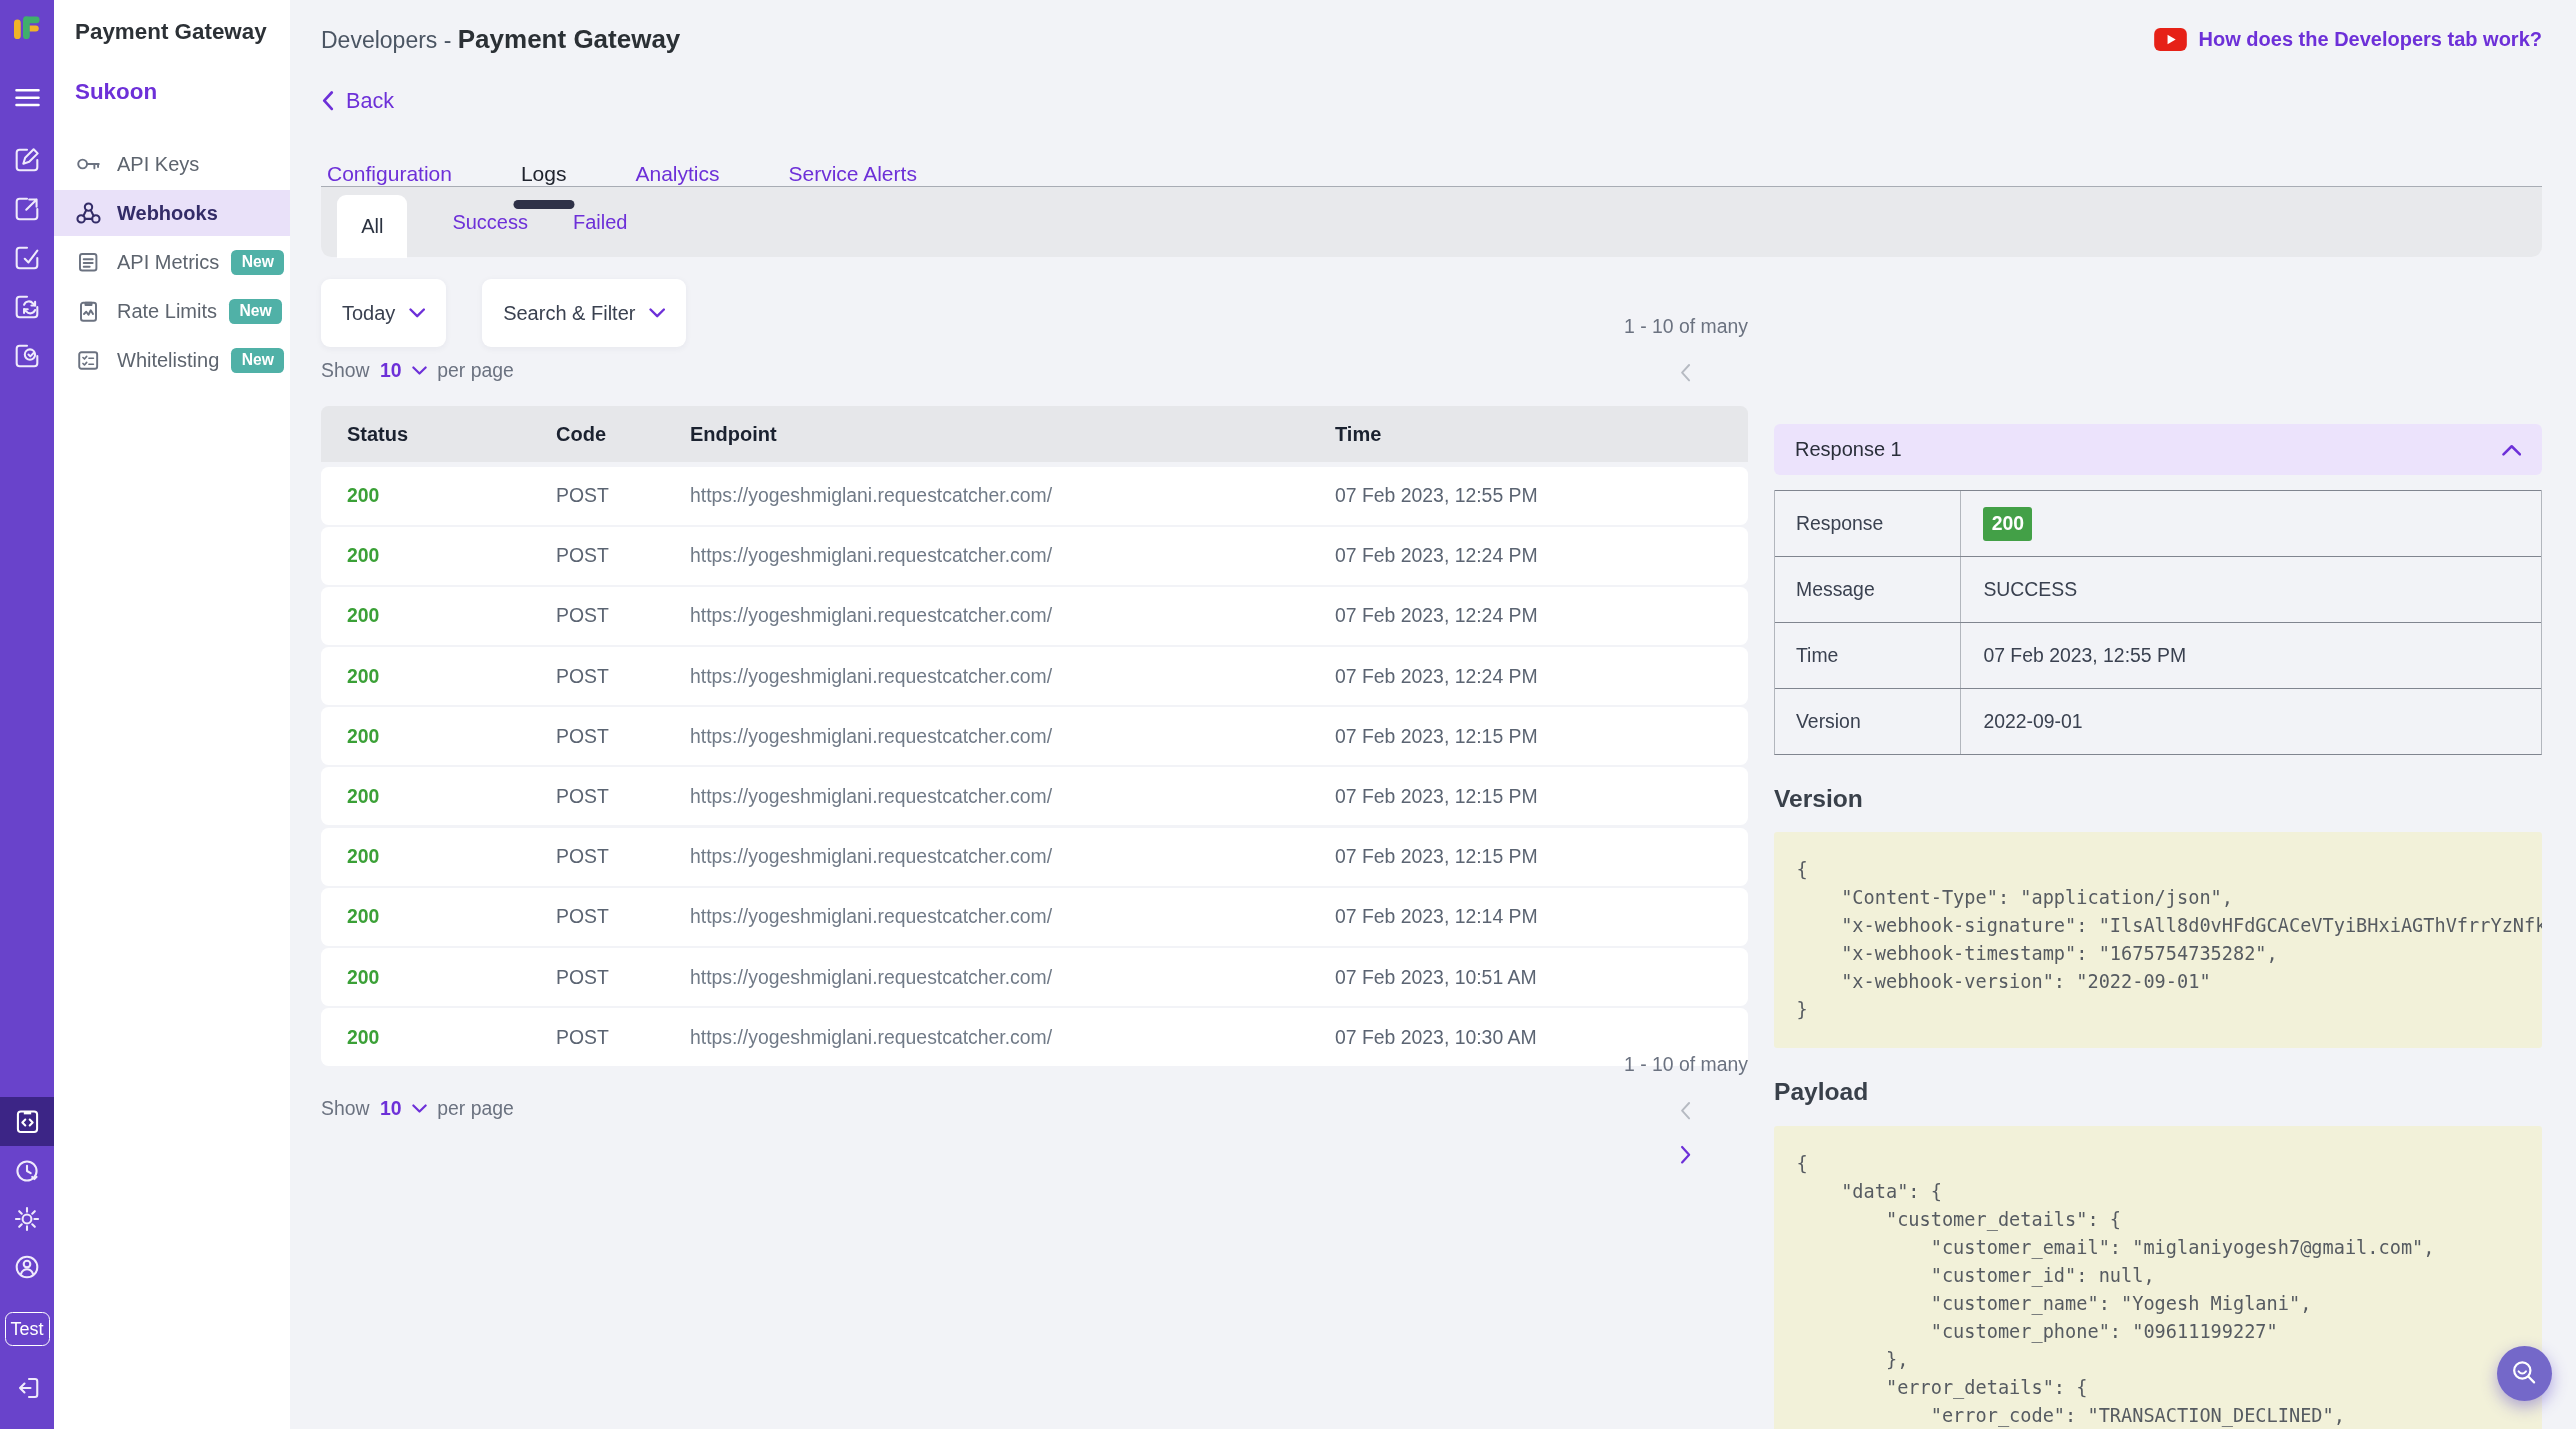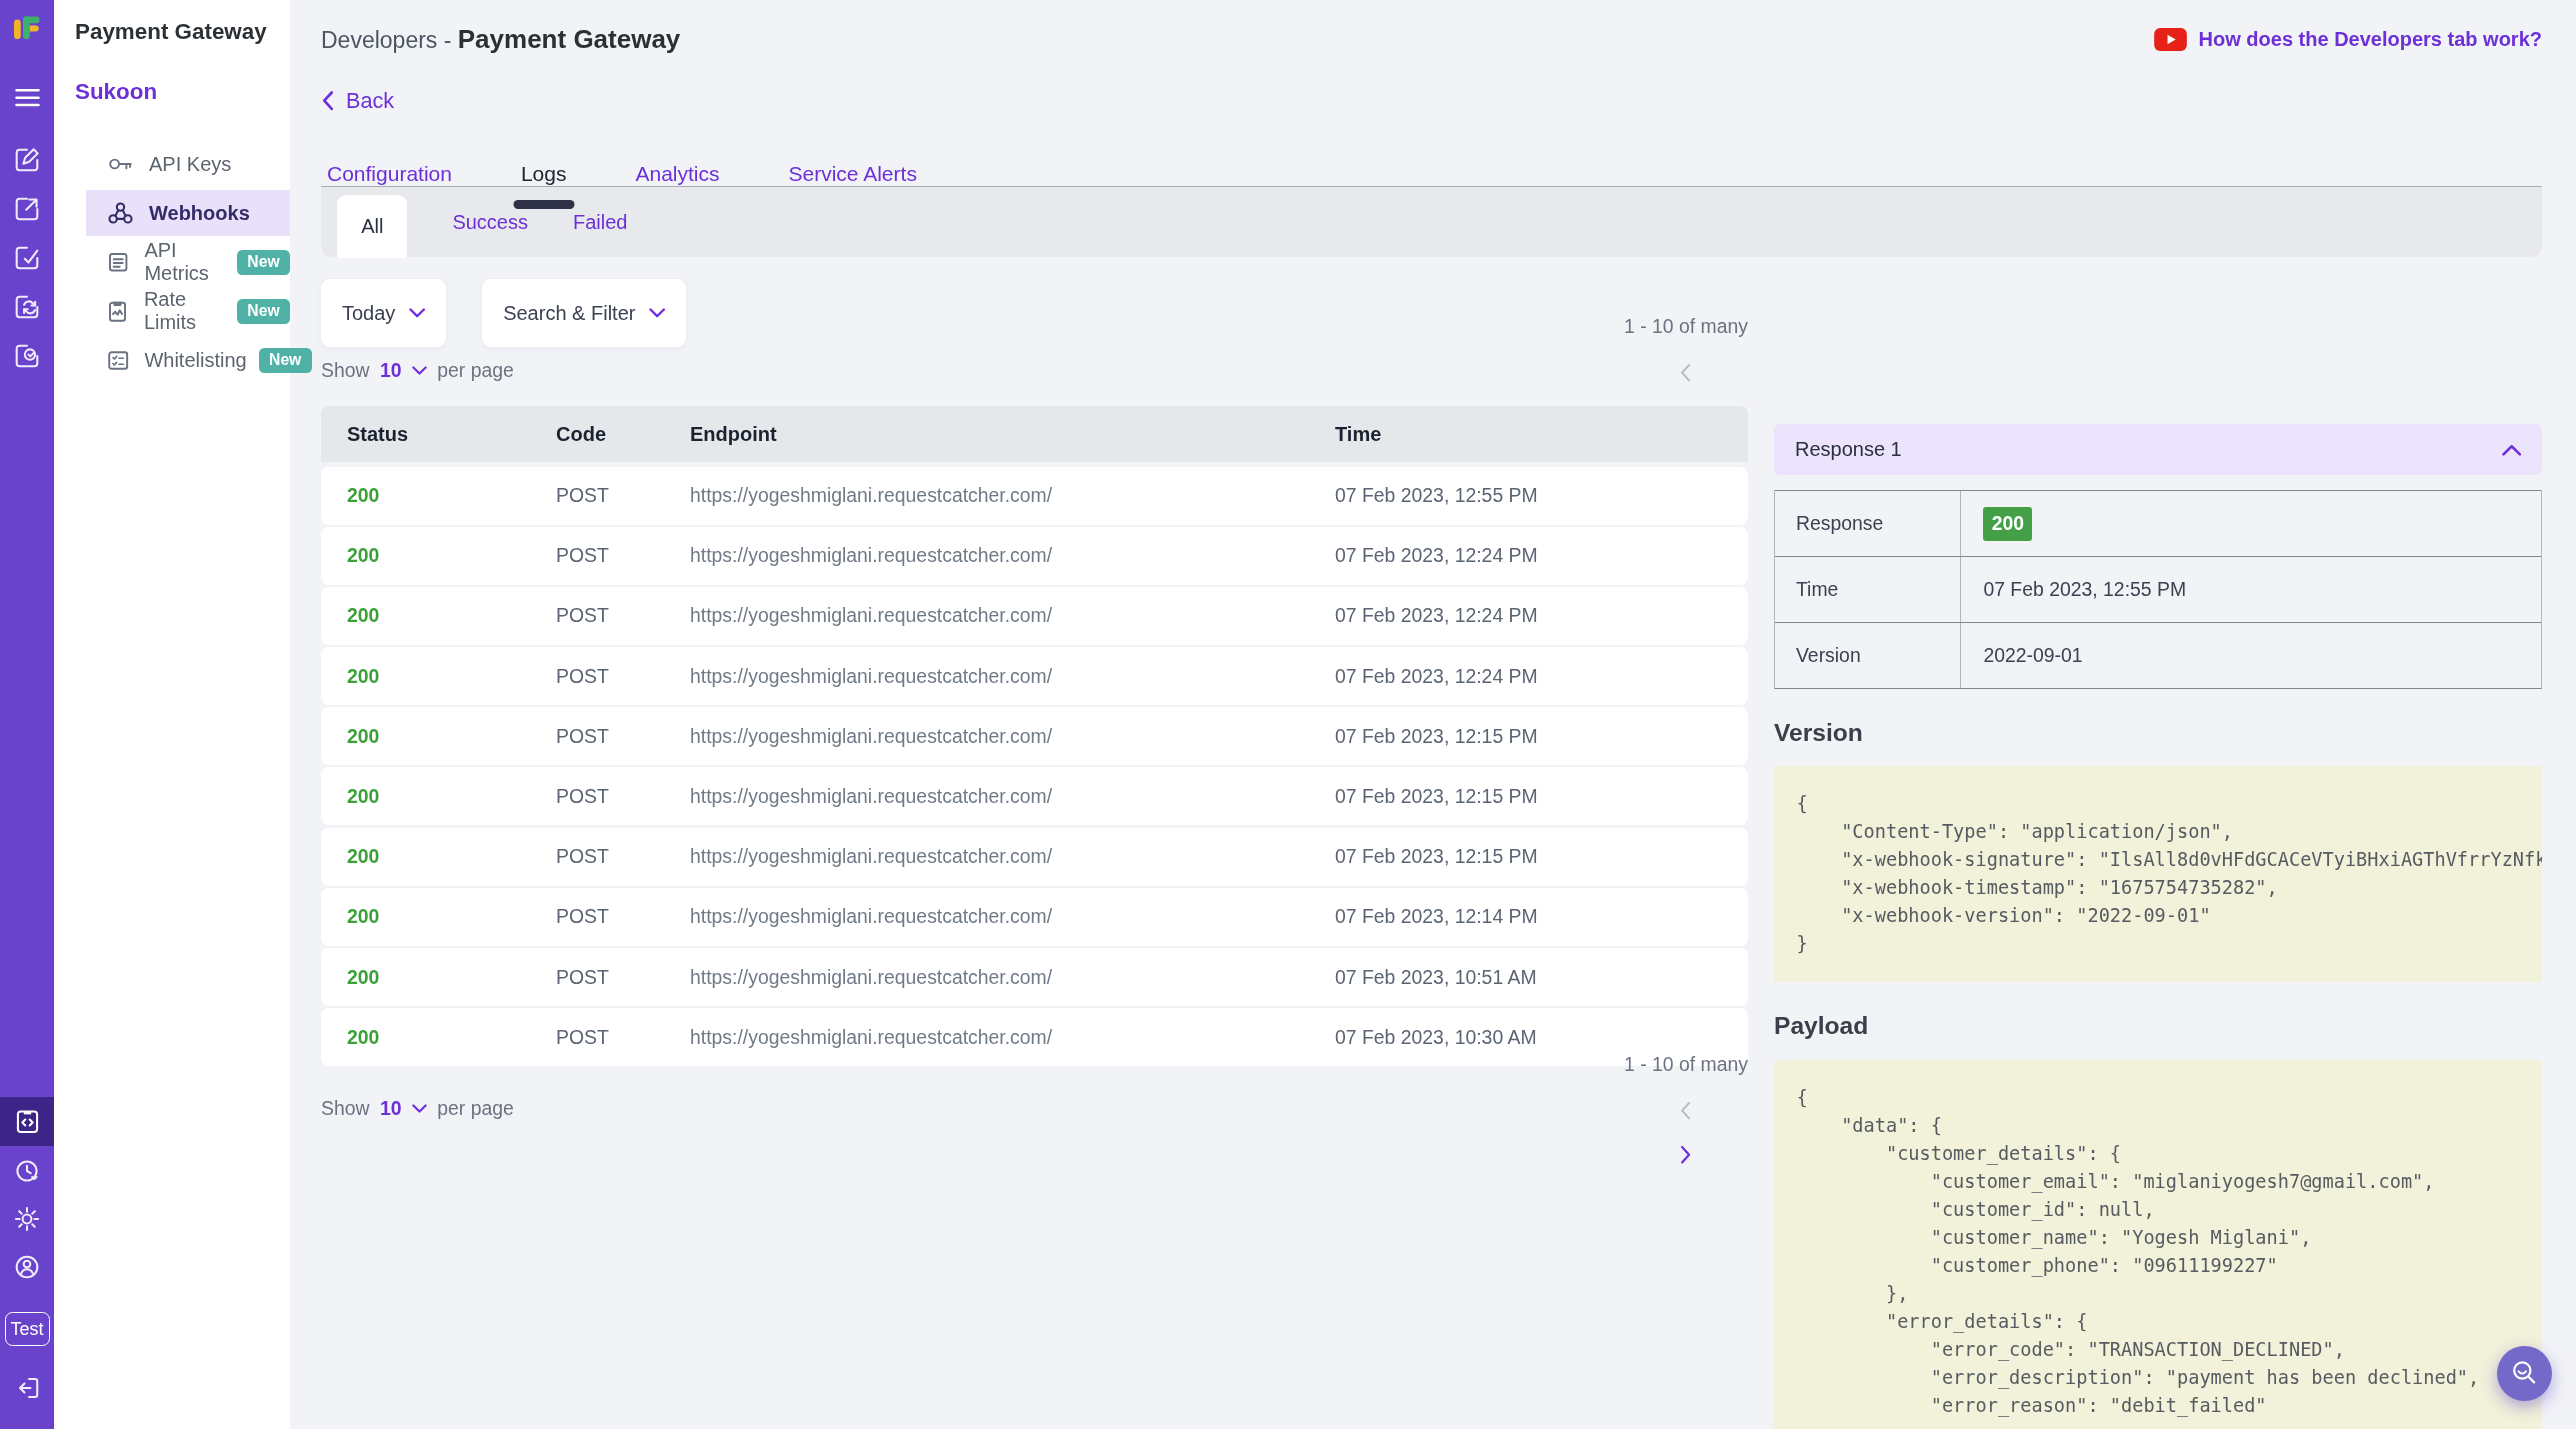--- a/index.html
+++ b/index.html
@@ -17,21 +17,21 @@
   .rail-group-bottom { margin-top:auto; display:flex; flex-direction:column; align-items:center; gap:2.2px; padding-bottom:19.4px;justify-content:space-between; }
   .rail-btn.active-tile { background:#3c2586; height:49px; }
   .test-btn { width:45px; height:34px; border:1.5px solid #ffffff; border-radius:7.5px;
     background:transparent; color:#ffffff; font-size:18px; font-family:"Liberation Sans",sans-serif;
     display:flex; align-items:center; justify-content:center; margin:19.4px 0 16.4px 0; cursor:pointer; }
 
   
   .sidebar { position:absolute; left:54px; top:0; width:236px; height:1430px; background:#ffffff; z-index:4; }
   .app-title { padding:19.4px 0 0 21px; font-size:22.4px; font-weight:700; color:#2c3136; }
   .org-name { margin:34px 0 0 21px; font-size:22.4px; font-weight:600; color:#6d30d8; }
-  .menu { margin-top:36px;padding-left:32px; }
+  .menu { margin-top:36px; }
   .menu-item { display:flex; align-items:center; height:46px; padding-left:21px;
     font-size:20px; color:#5d646e; cursor:pointer; margin-bottom:3px; }
   .menu-item .mi-icon { width:27px; display:flex; justify-content:center; margin-right:15px; }
   .menu-item.active { background:#e9e1f9; color:#332c68; font-weight:600; }
   .badge { background:#50b1a7; color:#ffffff; font-size:15.7px; font-weight:600;
     padding:3.7px 10.4px; border-radius:5.2px; margin-left:12px; }
 
   
   .main { position:absolute; left:291px; top:0; width:2285px; height:1430px; background:#f2f3f7; }
   .page-header { position:absolute; left:30px; top:15px; right:34px; height:48px;
@@ -430,20 +430,24 @@
     </div>
 
     <div class="resp-table">
       <div class="frow">
         <span class="flabel">Response</span>
         <span class="fvalue">
             <span class="code-badge">200</span>
           </span>
       </div>
       <div class="frow">
+        <span class="flabel">Message</span>
+        <span class="fvalue">SUCCESS</span>
+      </div>
+      <div class="frow">
         <span class="flabel">Time</span>
         <span class="fvalue">07 Feb 2023, 12:55 PM</span>
       </div>
       <div class="frow">
         <span class="flabel">Version</span>
         <span class="fvalue">2022-09-01</span>
       </div>
     </div>
 
     <h2 class="section-h">Version</h2>

